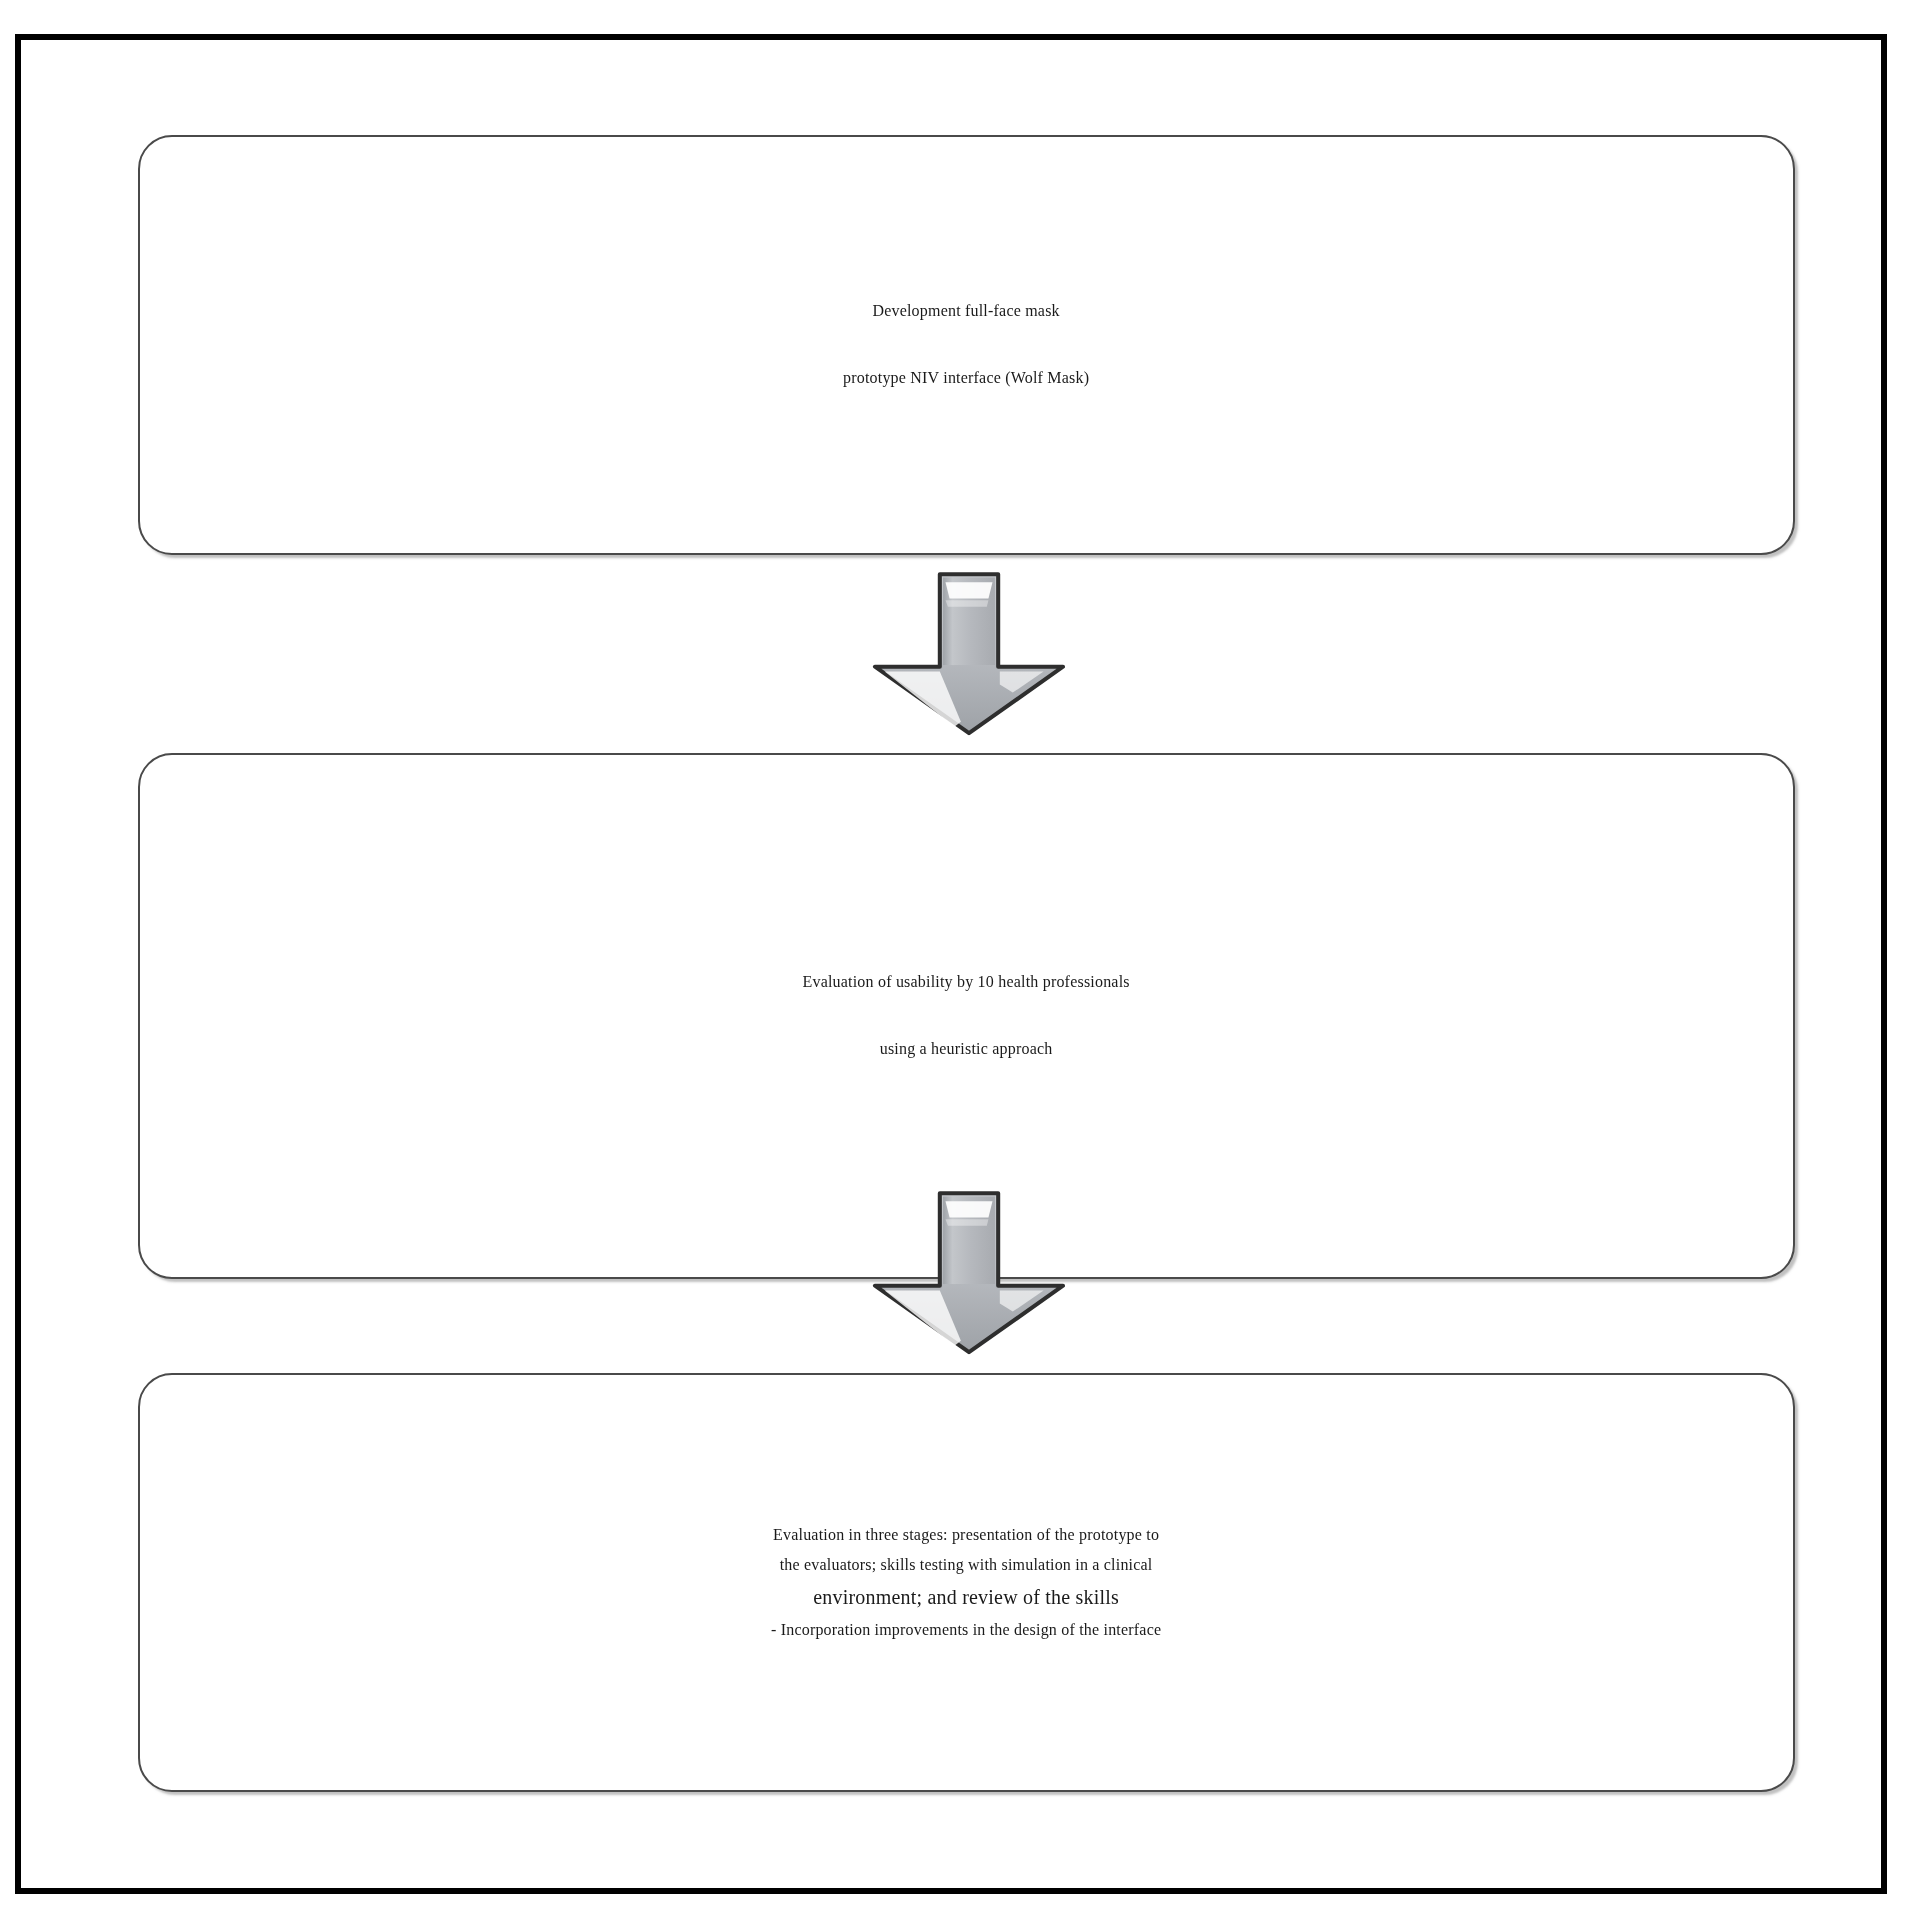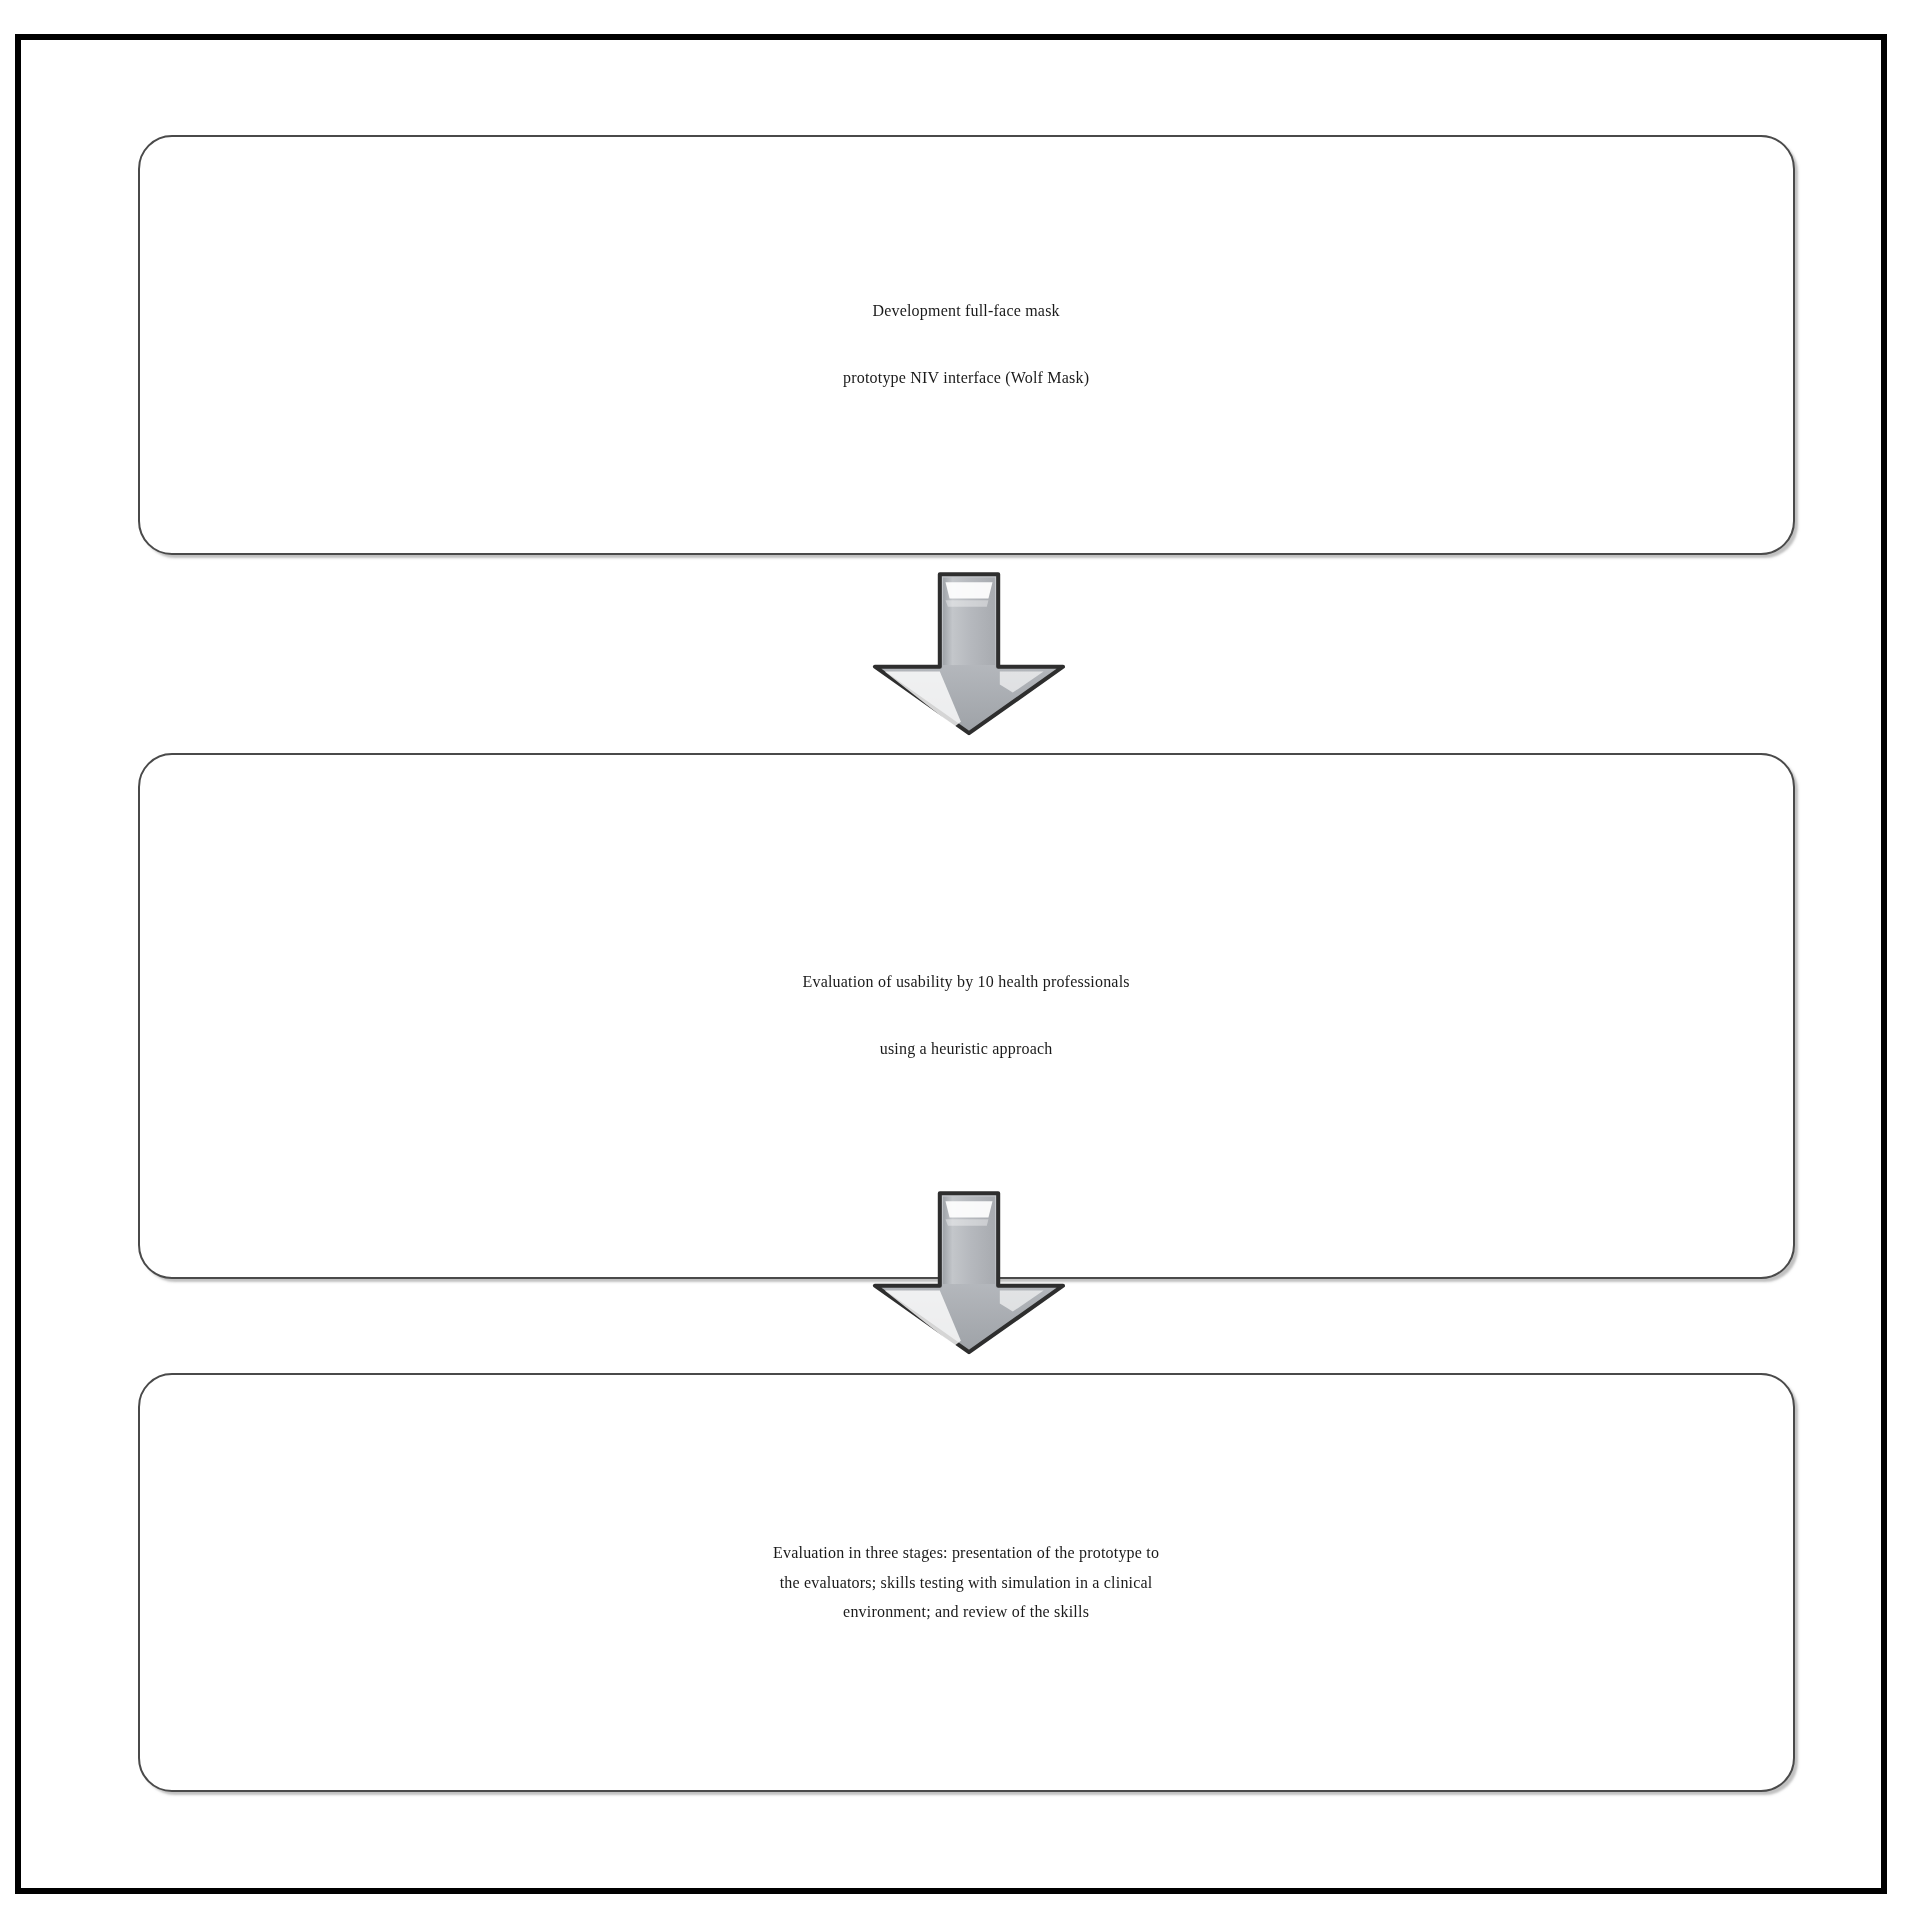--- a/index.html
+++ b/index.html
@@ -156,19 +156,20 @@
           <path d="M93,14 L151,14 L146,34 L98,34 Z" fill="#ffffff" opacity="0.92"></path>
           <path d="M93,36 L146,36 L144,44 L96,44 Z" fill="#ffffff" opacity="0.38"></path>
           <path d="M18,124 L86,124 L112,186 L104,192 Z" fill="#ffffff" opacity="0.80"></path>
           <path d="M160,124 L214,124 L176,150 L160,140 Z" fill="#ffffff" opacity="0.62"></path>
         </svg>
       </div>
 
       <div class="flow-box" id="box-3">
         <span class="box-line" style="font-size: 16px;">Evaluation in three stages: presentation of the prototype to</span>
         <span class="box-line" style="font-size: 16px;">the evaluators; skills testing with simulation in a clinical</span>
-        <span class="box-line" style="font-size: 16px;">environment; and review of the skills</span>
+        <span class="box-line" style="font-size: 20px;">environment; and review of the skills</span>
+        <span class="box-line bullet-line" style="font-size: 16px;">- Incorporation improvements in the design of the interface</span>
       </div>
 
     </div>
   </div>
 </div>
 
 
 </body></html>

